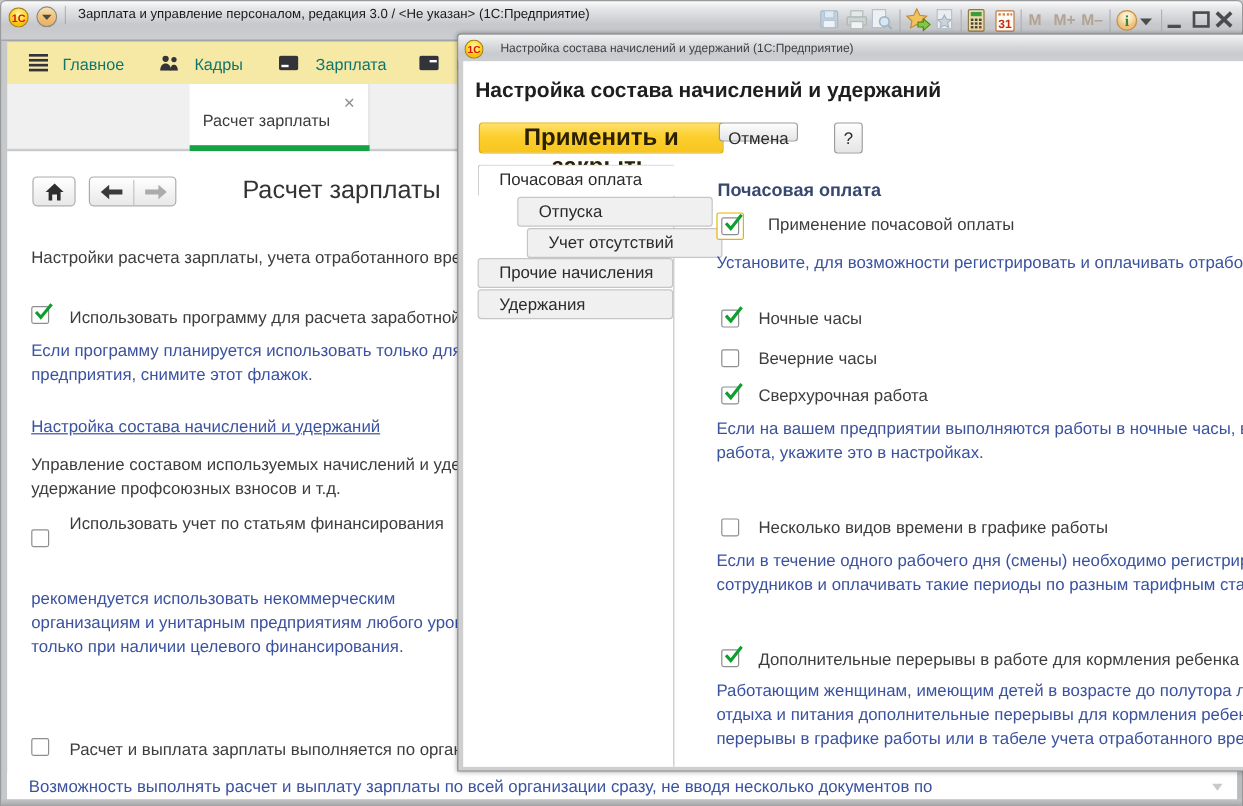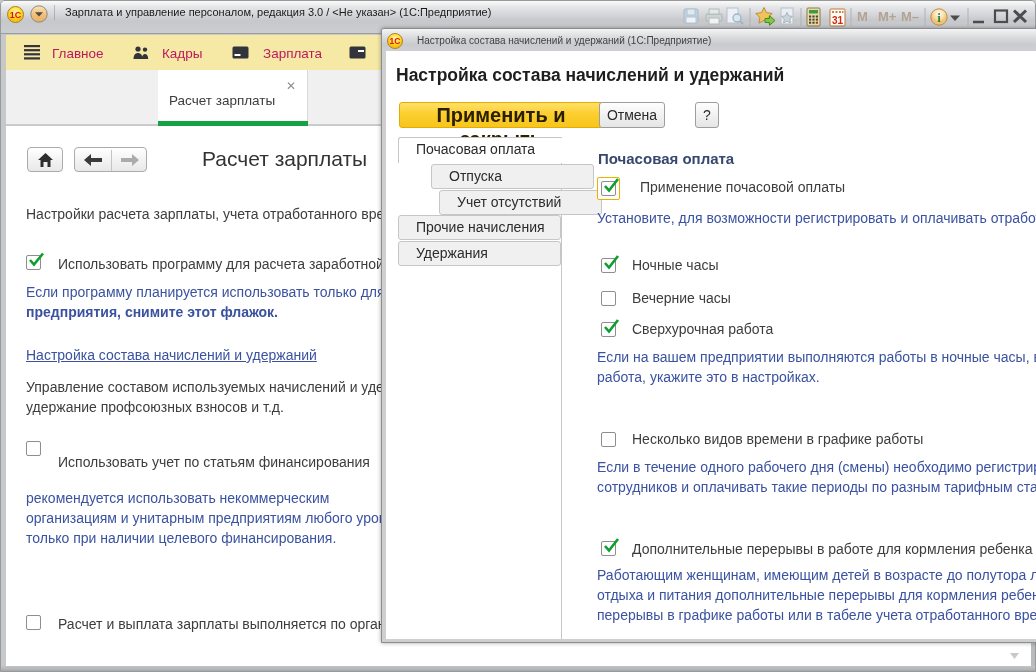--- a/index.html
+++ b/index.html
@@ -8,21 +8,21 @@
   .abs { position:absolute; }
   
   #win { position:absolute; inset:0; border:1px solid #98999b; border-radius:5px 5px 0 0; overflow:hidden; }
   #titlebar { position:absolute; left:0; top:0; width:1036px; height:33px;
     background:linear-gradient(#fbfbfb 0%, #e6e7e9 18%, #d2d4d7 45%, #c6c8cb 60%, #cbcdd0 100%);
     border-bottom:1px solid #9b9da0; }
   .ttxt { position:absolute; left:64px; top:5px; font-size:11px; color:#1a1a1a; white-space:nowrap; }
   .vsep { position:absolute; width:1px; background:#8f9194; opacity:.55; }
   
   #menubar { position:absolute; left:5px; top:34px; width:1026px; height:35px; background:#f5e9a5; }
-  .mitem { position:absolute; top:11px; font-size:13.5px; color:#be185d; white-space:nowrap; }
+  .mitem { position:absolute; top:11px; font-size:13.5px; color:#0f766e; white-space:nowrap; }
   
   #tabbar { position:absolute; left:5px; top:69px; width:1026px; height:55px; background:#f0f0f0; border-bottom:1px solid #cccccc; }
   #tab1 { position:absolute; left:3px; top:0; width:149px; height:55px; border-right:1px solid #d9d9d9; }
   #tab1 span { position:absolute; left:11px; top:23px; font-size:13.5px; color:#3c3c3c; white-space:nowrap; }
   #tab2 { position:absolute; left:152px; top:0; width:150px; height:56px; background:#ffffff; border-right:1px solid #d9d9d9; }
   #tab2 .lbl { position:absolute; left:11px; top:23px; font-size:13.5px; color:#3c3c3c; white-space:nowrap; }
   #tab2 .x { position:absolute; left:128px; top:9px; font-size:12px; color:#8f8f8f; }
   #tab2 .green { position:absolute; left:0; bottom:0; width:150px; height:5px; background:#15a244; }
   
   #form { position:absolute; left:5px; top:125px; width:1025px; height:542px; background:#ffffff; overflow:hidden; }
@@ -242,59 +242,60 @@
 
     <div class="line blk" style="left:20px; top:80px;">Настройки расчета зарплаты, учета отработанного времени и кадрового учета.</div>
 
     <div class="cb" style="left:20px; top:129px;"></div>
     <svg class="abs" style="left:22px; top:126px;" width="17" height="16" viewBox="0 0 17 16">
       <path d="M2 8 L6 12.5 L15 1.5" fill="none" stroke="#0c9f2e" stroke-width="2.6"></path>
     </svg>
     <div class="line blk" style="left:52px; top:130px;">Использовать программу для расчета заработной платы сотрудников</div>
 
     <div class="line blu" style="left:20px; top:158px;">Если программу планируется использовать только для ведения кадрового учета</div>
-    <div class="line blu" style="left:20px; top:178px;font-weight:bold;">предприятия, снимите этот флажок.</div>
+    <div class="line blu" style="left:20px; top:178px;">предприятия, снимите этот флажок.</div>
 
     <div class="line" style="left:20px; top:221px;"><a class="lnk" href="#">Настройка состава начислений и удержаний</a></div>
 
     <div class="line blk" style="left:20px; top:253px;">Управление составом используемых начислений и удержаний: оплата сверхурочных,</div>
     <div class="line blk" style="left:20px; top:273px;">удержание профсоюзных взносов и т.д.</div>
 
     <div class="cb" style="left:20px; top:315px;"></div>
-    <div class="line blk" style="left:52px; top:328px;">Использовать учет по статьям финансирования</div>
+    <div class="line blk" style="left:52px; top:302px;">Использовать учет по статьям финансирования</div>
 
     <div class="line blu" style="left:20px; top:364px;">рекомендуется использовать некоммерческим</div>
     <div class="line blu" style="left:20px; top:384px;">организациям и унитарным предприятиям любого уровня</div>
     <div class="line blu" style="left:20px; top:404px;">только при наличии целевого финансирования.</div>
 
     <div class="cb" style="left:20px; top:489px;"></div>
     <div class="line blk" style="left:52px; top:490px;">Расчет и выплата зарплаты выполняется по организации в целом</div>
   </div>
 
   <div id="bstrip">
+    <div class="line blu" style="left:18px; top:3px;">Возможность выполнять расчет и выплату зарплаты по всей организации сразу, не вводя несколько документов по</div>
     <svg class="abs" style="left:1004px; top:9px;" width="9" height="6" viewBox="0 0 9 6">
         <path d="M0 0 h9 l-4.5 6 Z" fill="#c9c9c9"></path>
       </svg>
   </div>
   <div id="rstrip"></div>
   <div id="bline"></div>
 </div>
 
 <div id="dlg">
   <div id="dlgtitle">
     <svg class="abs" style="left:5px; top:4px;" width="16" height="16" viewBox="0 0 17 17">
       <circle cx="8.5" cy="8.5" r="8" fill="url(#g1c)" stroke="#a98028" stroke-width="1"></circle>
       <text x="8.5" y="12" font-size="9" font-weight="bold" fill="#e01010" text-anchor="middle" font-family="Liberation Sans">1C</text>
     </svg>
     <div class="t">Настройка состава начислений и удержаний  (1С:Предприятие)</div>
   </div>
   <div id="dlgbody">
     <div id="dlghead">Настройка состава начислений и удержаний</div>
     <div class="ybtn">Применить и закрыть</div>
-    <div class="gbtn" style="left:213px; top:51px; width:66px; height:26px;">Отмена</div>
+    <div class="gbtn" style="left:213px; top:51px; width:66px; height:16px;">Отмена</div>
     <div class="gbtn" style="left:309px; top:51px; width:24px; height:26px;">?</div>
 
     <div id="vline"></div>
     <div class="vt act" style="left:12px; top:86px;">Почасовая оплата</div>
     <div class="vt" style="top:113px; left:12px;margin-left:33px;">Отпуска</div>
     <div class="vt" style="top:139px; left:12px;margin-left:41px;">Учет отсутствий</div>
     <div class="vt" style="top:164px; left:12px;">Прочие начисления</div>
     <div class="vt" style="top:190px; left:12px;">Удержания</div>
 
     <div class="dline" style="left:212px; top:99px; font-weight:bold; color:#36486e; font-size:15px;">Почасовая оплата</div>

